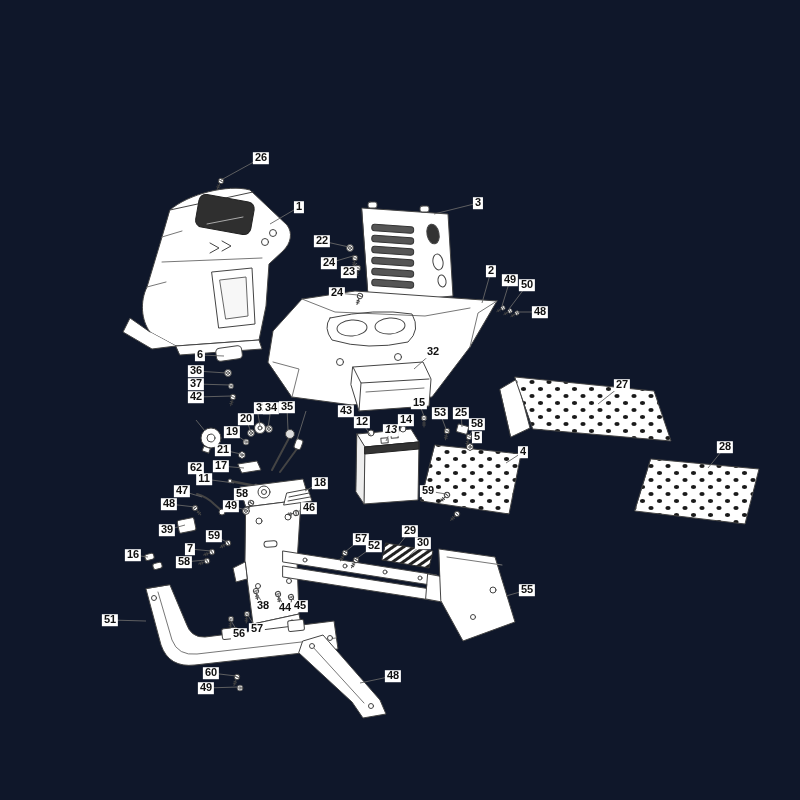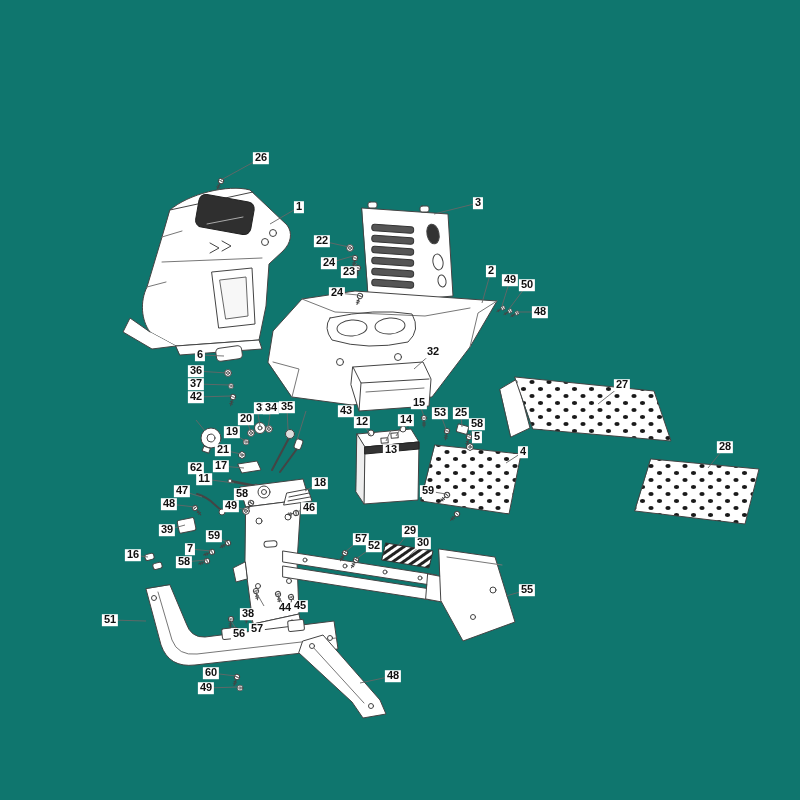--- a/index.html
+++ b/index.html
@@ -1,17 +1,17 @@
 <!DOCTYPE html>
 <html style="--ink: #444;"><head>
 <meta charset="utf-8">
 <style>
   *{box-sizing:border-box}
   html,body{margin:0;padding:0;background:#fff}
-  .stage{position:relative;width:800px;height:800px;background:#0f766e;overflow:hidden;
+  .stage{position:relative;width:800px;height:800px;background:#0f172a;overflow:hidden;
          font-family:"Liberation Sans",sans-serif}
   .stage>svg{position:absolute;left:0;top:0}
   #callout-layer{position:absolute;left:0;top:0;width:800px;height:800px;pointer-events:none}
   .callout{position:absolute;transform:translate(-50%,-50%);background:#fff;padding:0 2px;
            font-size:11px;font-weight:700;color:#111;line-height:1.05;white-space:nowrap}
   #leader-lines line{stroke:#666;stroke-width:.9}
 </style>
 </head>
 <body>
 
@@ -342,21 +342,21 @@
       <div class="callout" style="left: 433px; top: 352px;">32</div>
       <div class="callout" style="left: 262px; top: 408px;">31</div>
       <div class="callout" style="left: 271px; top: 408px;">34</div>
       <div class="callout" style="left: 287px; top: 407px;">35</div>
       <div class="callout" style="left: 306px; top: 411px; margin-left: 40px;">43</div>
       <div class="callout" style="left: 419px; top: 403px;">15</div>
       <div class="callout" style="left: 196px; top: 420px; margin-top: 48px;">62</div>
       <div class="callout" style="left: 246px; top: 419px;">20</div>
       <div class="callout" style="left: 232px; top: 432px;">19</div>
       <div class="callout" style="left: 362px; top: 422px;">12</div>
-      <div class="callout" style="left: 391px; top: 450px;">13</div>
+      <div class="callout" style="left: 391px; top: 430px; font-style: italic;">13</div>
       <div class="callout" style="left: 406px; top: 420px;">14</div>
       <div class="callout" style="left: 440px; top: 413px;">53</div>
       <div class="callout" style="left: 461px; top: 413px;">25</div>
       <div class="callout" style="left: 477px; top: 424px;">58</div>
       <div class="callout" style="left: 477px; top: 437px;">5</div>
       <div class="callout" style="left: 223px; top: 450px;">21</div>
       <div class="callout" style="left: 221px; top: 466px;">17</div>
       <div class="callout" style="left: 523px; top: 452px;">4</div>
       <div class="callout" style="left: 622px; top: 385px;">27</div>
       <div class="callout" style="left: 725px; top: 447px;">28</div>
@@ -371,21 +371,21 @@
       <div class="callout" style="left: 133px; top: 555px;">16</div>
       <div class="callout" style="left: 214px; top: 536px;">59</div>
       <div class="callout" style="left: 190px; top: 549px;">7</div>
       <div class="callout" style="left: 184px; top: 562px;">58</div>
       <div class="callout" style="left: 309px; top: 508px;">46</div>
       <div class="callout" style="left: 361px; top: 539px;">57</div>
       <div class="callout" style="left: 374px; top: 546px;">52</div>
       <div class="callout" style="left: 410px; top: 531px;">29</div>
       <div class="callout" style="left: 423px; top: 543px;">30</div>
       <div class="callout" style="left: 527px; top: 590px;">55</div>
-      <div class="callout" style="left: 248px; top: 606px; margin-top: 8px;">38</div>
+      <div class="callout" style="left: 263px; top: 606px;">38</div>
       <div class="callout" style="left: 285px; top: 608px;">44</div>
       <div class="callout" style="left: 300px; top: 606px;">45</div>
       <div class="callout" style="left: 110px; top: 620px;">51</div>
       <div class="callout" style="left: 239px; top: 634px;">56</div>
       <div class="callout" style="left: 257px; top: 629px;">57</div>
       <div class="callout" style="left: 211px; top: 673px;">60</div>
       <div class="callout" style="left: 206px; top: 688px;">49</div>
       <div class="callout" style="left: 393px; top: 676px;">48</div>
     </div>
 

